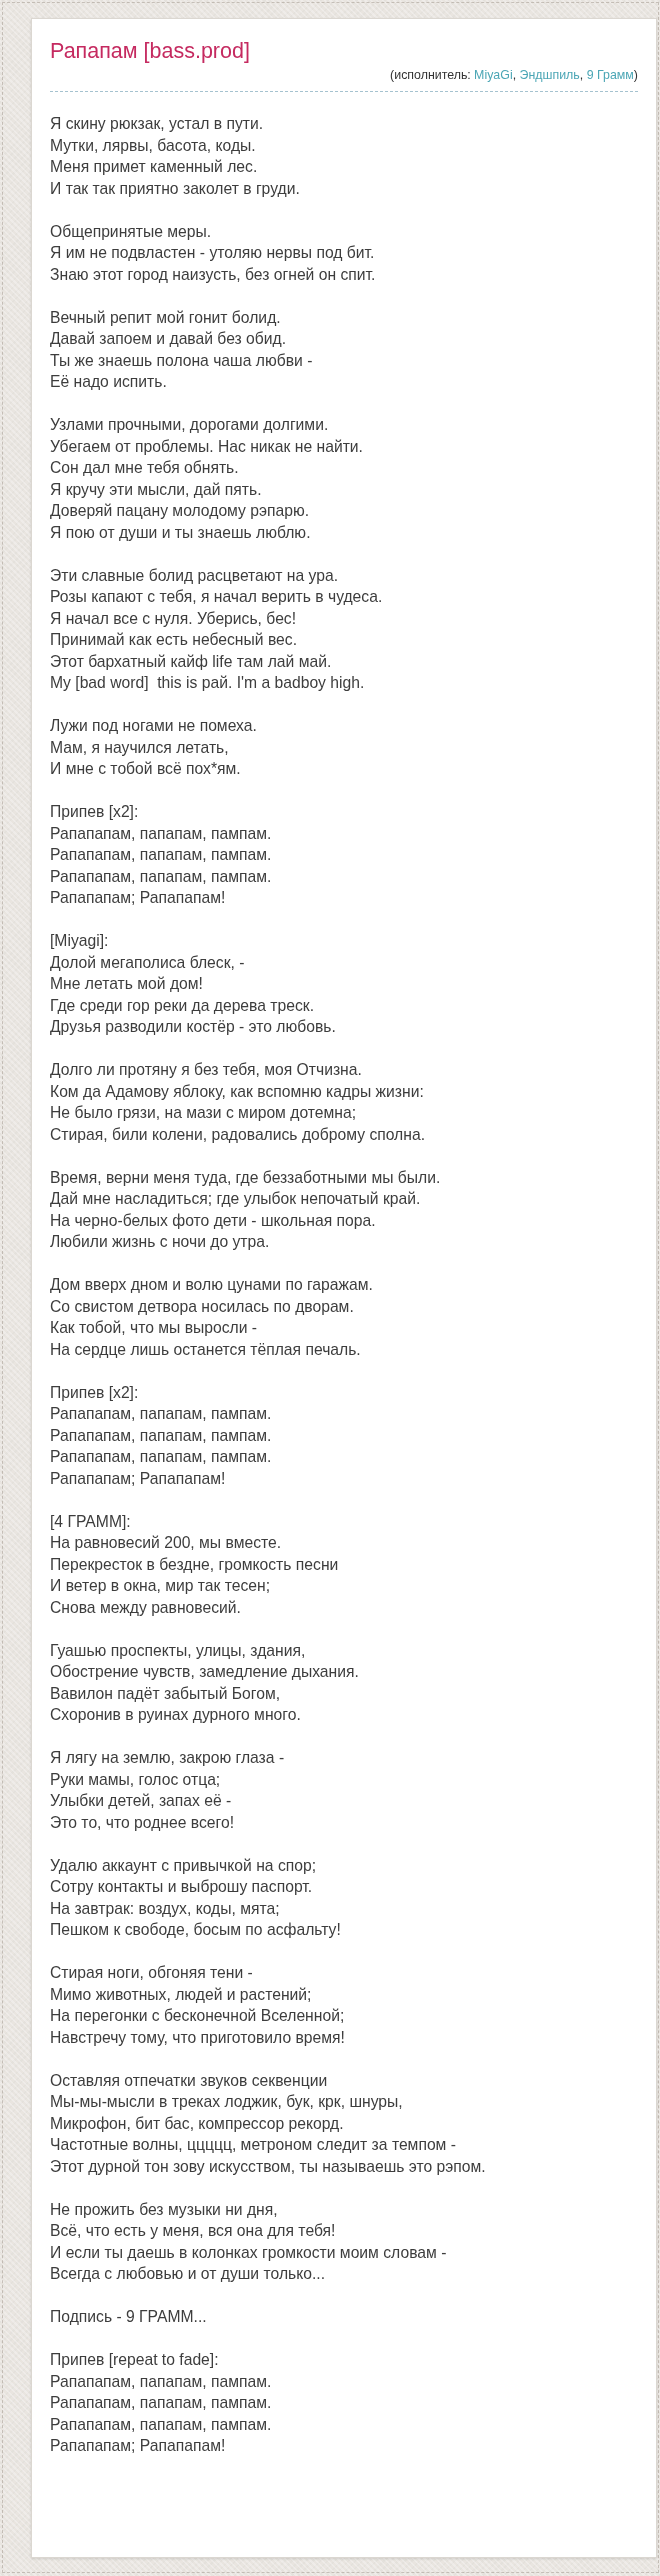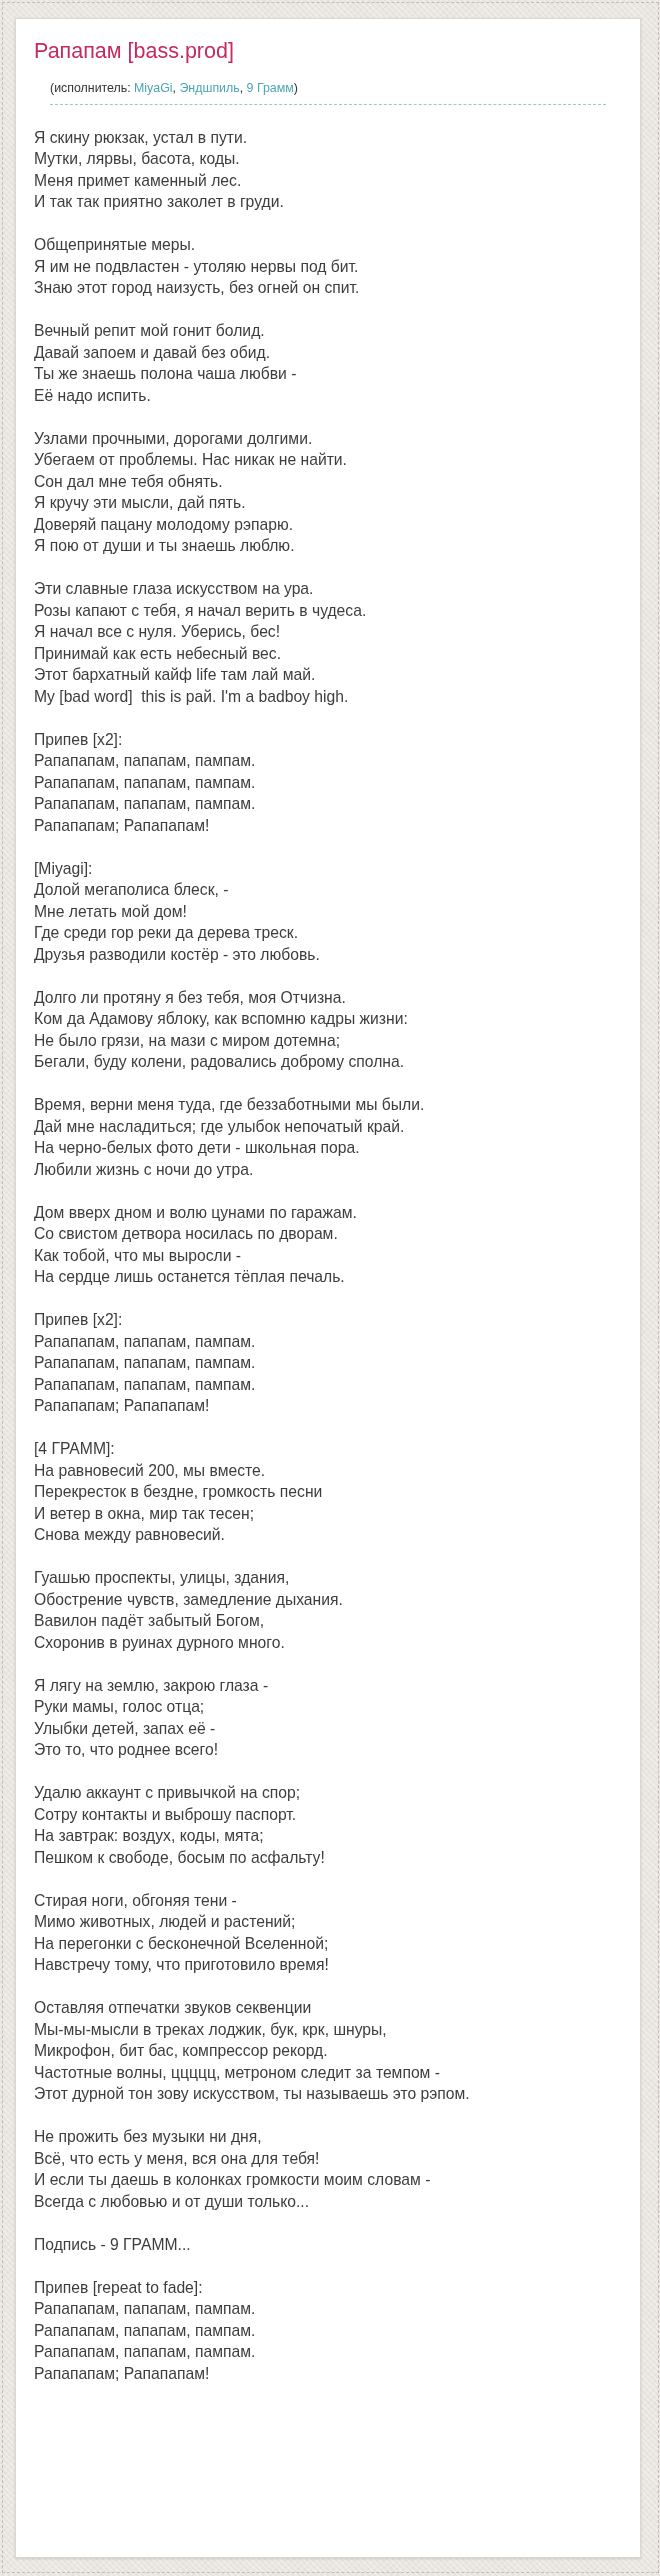--- a/index.html
+++ b/index.html
@@ -10,36 +10,37 @@
       repeating-linear-gradient(45deg, rgba(255,255,255,.28) 0 1.7px, rgba(0,0,0,0) 1.7px 4.1px),
       repeating-linear-gradient(-45deg, rgba(0,0,0,.018) 0 1.7px, rgba(0,0,0,0) 1.7px 5px);
     font-family:"Liberation Sans", sans-serif;
   }
   .stitch-frame{
     position:absolute;left:1.7px;top:1.7px;right:1.7px;bottom:3.3px;
     border:0.8px dashed rgba(165,155,145,.55);
     pointer-events:none;
   }
   .card{
-    position:absolute;left:15px;top:18px;width:626px;height:2540px;
+    position:absolute;left:31px;top:18px;width:626px;height:2540px;
     box-sizing:border-box;
     background:#ffffff;
     border:0.8px solid #dbd7d1;
     box-shadow:0 0.8px 2.5px rgba(0,0,0,.12);
     padding:11.6px 18px 16.5px 18px;
   }
   .song-title{
     margin:8.3px 0 2.5px 0;
     font-size:21.5px;line-height:25.6px;font-weight:normal;
     color:#c52a60;
   }
   .performer-row{
-    margin:16px;padding:0 0 7.4px 0;
+    margin:0;padding:0 0 7.4px 0;
     font-size:12.4px;line-height:16.5px;color:#333333;
     border-bottom:0.8px dashed #a5c2cf;
+    text-align:right;
   }
   .performer-label{margin-right:3.3px;}
   .artist-link{
     color:#4ba6b5;text-decoration:none;cursor:pointer;
   }
   .lyrics{margin-top:9px;}
   .stanza{
     margin:21.5px 0;
     font-size:15.7px;line-height:21.5px;color:#3d3d3d;
   }
@@ -51,24 +52,25 @@
 <div class="stitch-frame"></div>
 
 <div class="card">
   <h1 class="song-title">Рапапам [bass.prod]</h1>
   <p class="performer-row"><span class="performer-label">(исполнитель:</span><span><a class="artist-link" href="#">MiyaGi</a>, <a class="artist-link" href="#">Эндшпиль</a>, <a class="artist-link" href="#">9 Грамм</a></span><span>)</span></p>
   <div class="lyrics">
       <p class="stanza"><span>Я скину рюкзак, устал в пути.</span><br><span>Мутки, лярвы, басота, коды.</span><br><span>Меня примет каменный лес.</span><br><span>И так так приятно заколет в груди.</span></p>
       <p class="stanza"><span>Общепринятые меры.</span><br><span>Я им не подвластен - утоляю нервы под бит.</span><br><span>Знаю этот город наизусть, без огней он спит.</span></p>
       <p class="stanza"><span>Вечный репит мой гонит болид.</span><br><span>Давай запоем и давай без обид.</span><br><span>Ты же знаешь полона чаша любви -</span><br><span>Её надо испить.</span></p>
       <p class="stanza"><span>Узлами прочными, дорогами долгими.</span><br><span>Убегаем от проблемы. Нас никак не найти.</span><br><span>Сон дал мне тебя обнять.</span><br><span>Я кручу эти мысли, дай пять.</span><br><span>Доверяй пацану молодому рэпарю.</span><br><span>Я пою от души и ты знаешь люблю.</span></p>
-      <p class="stanza"><span>Эти славные глаза искусством на ура.</span><br><span>Розы капают с тебя, я начал верить в чудеса.</span><br><span>Я начал все с нуля. Уберись, бес!</span><br><span>Принимай как есть небесный вес.</span><br><span>Этот бархатный кайф life там лай май.</span><br><span>My [bad word]  this is рай. I'm a badboy high.</span></p>
+      <p class="stanza"><span>Эти славные болид расцветают на ура.</span><br><span>Розы капают с тебя, я начал верить в чудеса.</span><br><span>Я начал все с нуля. Уберись, бес!</span><br><span>Принимай как есть небесный вес.</span><br><span>Этот бархатный кайф life там лай май.</span><br><span>My [bad word]  this is рай. I'm a badboy high.</span></p>
+      <p class="stanza"><span>Лужи под ногами не помеха.</span><br><span>Мам, я научился летать,</span><br><span>И мне с тобой всё пох*ям.</span></p>
       <p class="stanza"><span>Припев [x2]:</span><br><span>Рапапапам, папапам, пампам.</span><br><span>Рапапапам, папапам, пампам.</span><br><span>Рапапапам, папапам, пампам.</span><br><span>Рапапапам; Рапапапам!</span></p>
       <p class="stanza"><span>[Miyagi]:</span><br><span>Долой мегаполиса блеск, -</span><br><span>Мне летать мой дом!</span><br><span>Где среди гор реки да дерева треск.</span><br><span>Друзья разводили костёр - это любовь.</span></p>
-      <p class="stanza"><span>Долго ли протяну я без тебя, моя Отчизна.</span><br><span>Ком да Адамову яблоку, как вспомню кадры жизни:</span><br><span>Не было грязи, на мази с миром дотемна;</span><br><span>Бегали, буду колени, радовались доброму сполна.</span></p>
+      <p class="stanza"><span>Долго ли протяну я без тебя, моя Отчизна.</span><br><span>Ком да Адамову яблоку, как вспомню кадры жизни:</span><br><span>Не было грязи, на мази с миром дотемна;</span><br><span>Стирая, били колени, радовались доброму сполна.</span></p>
       <p class="stanza"><span>Время, верни меня туда, где беззаботными мы были.</span><br><span>Дай мне насладиться; где улыбок непочатый край.</span><br><span>На черно-белых фото дети - школьная пора.</span><br><span>Любили жизнь с ночи до утра.</span></p>
       <p class="stanza"><span>Дом вверх дном и волю цунами по гаражам.</span><br><span>Со свистом детвора носилась по дворам.</span><br><span>Как тобой, что мы выросли -</span><br><span>На сердце лишь останется тёплая печаль.</span></p>
       <p class="stanza"><span>Припев [x2]:</span><br><span>Рапапапам, папапам, пампам.</span><br><span>Рапапапам, папапам, пампам.</span><br><span>Рапапапам, папапам, пампам.</span><br><span>Рапапапам; Рапапапам!</span></p>
       <p class="stanza"><span>[4 ГРАММ]:</span><br><span>На равновесий 200, мы вместе.</span><br><span>Перекресток в бездне, громкость песни</span><br><span>И ветер в окна, мир так тесен;</span><br><span>Снова между равновесий.</span></p>
       <p class="stanza"><span>Гуашью проспекты, улицы, здания,</span><br><span>Обострение чувств, замедление дыхания.</span><br><span>Вавилон падёт забытый Богом,</span><br><span>Схоронив в руинах дурного много.</span></p>
       <p class="stanza"><span>Я лягу на землю, закрою глаза -</span><br><span>Руки мамы, голос отца;</span><br><span>Улыбки детей, запах её -</span><br><span>Это то, что роднее всего!</span></p>
       <p class="stanza"><span>Удалю аккаунт с привычкой на спор;</span><br><span>Сотру контакты и выброшу паспорт.</span><br><span>На завтрак: воздух, коды, мята;</span><br><span>Пешком к свободе, босым по асфальту!</span></p>
       <p class="stanza"><span>Стирая ноги, обгоняя тени -</span><br><span>Мимо животных, людей и растений;</span><br><span>На перегонки с бесконечной Вселенной;</span><br><span>Навстречу тому, что приготовило время!</span></p>
       <p class="stanza"><span>Оставляя отпечатки звуков секвенции</span><br><span>Мы-мы-мысли в треках лоджик, бук, крк, шнуры,</span><br><span>Микрофон, бит бас, компрессор рекорд.</span><br><span>Частотные волны, ццццц, метроном следит за темпом -</span><br><span>Этот дурной тон зову искусством, ты называешь это рэпом.</span></p>
       <p class="stanza"><span>Не прожить без музыки ни дня,</span><br><span>Всё, что есть у меня, вся она для тебя!</span><br><span>И если ты даешь в колонках громкости моим словам -</span><br><span>Всегда с любовью и от души только...</span></p>

